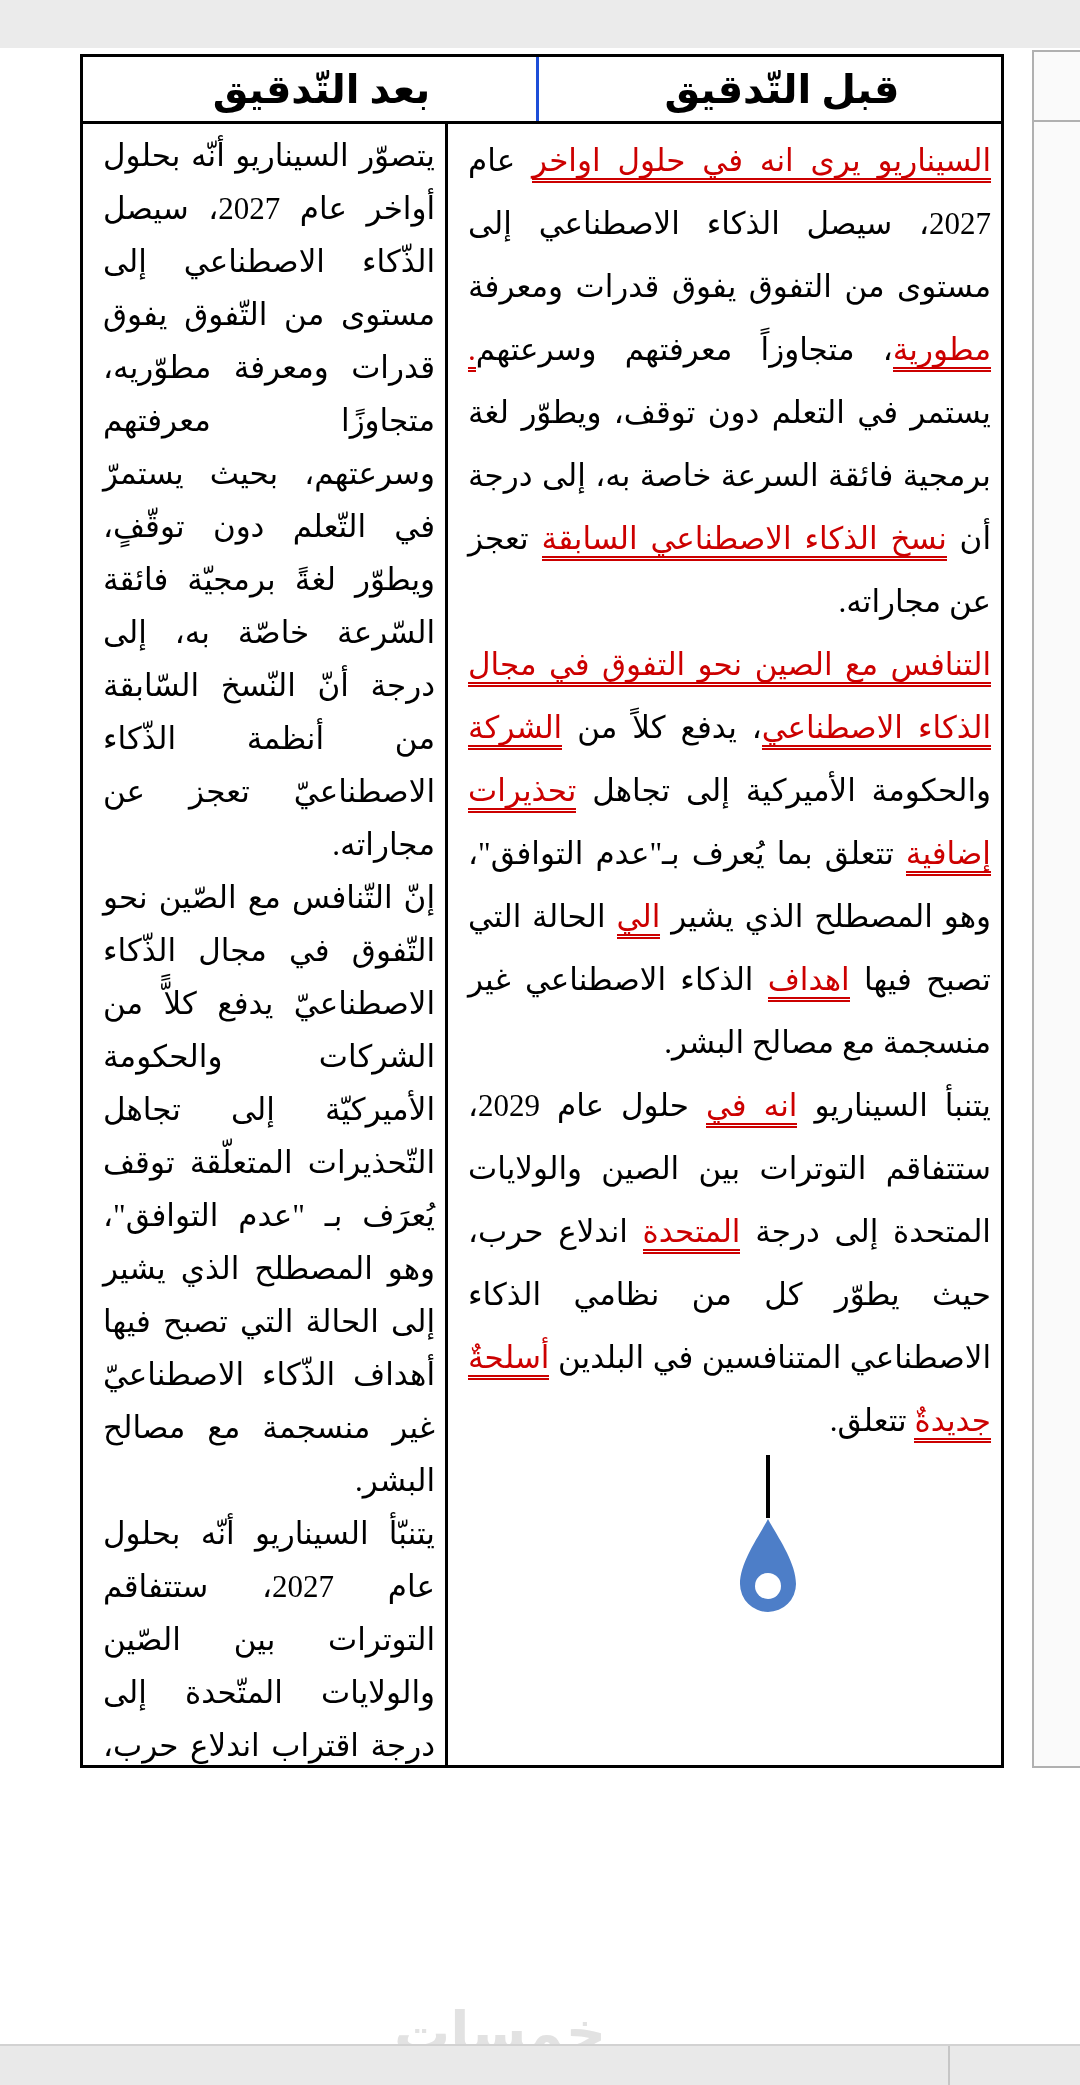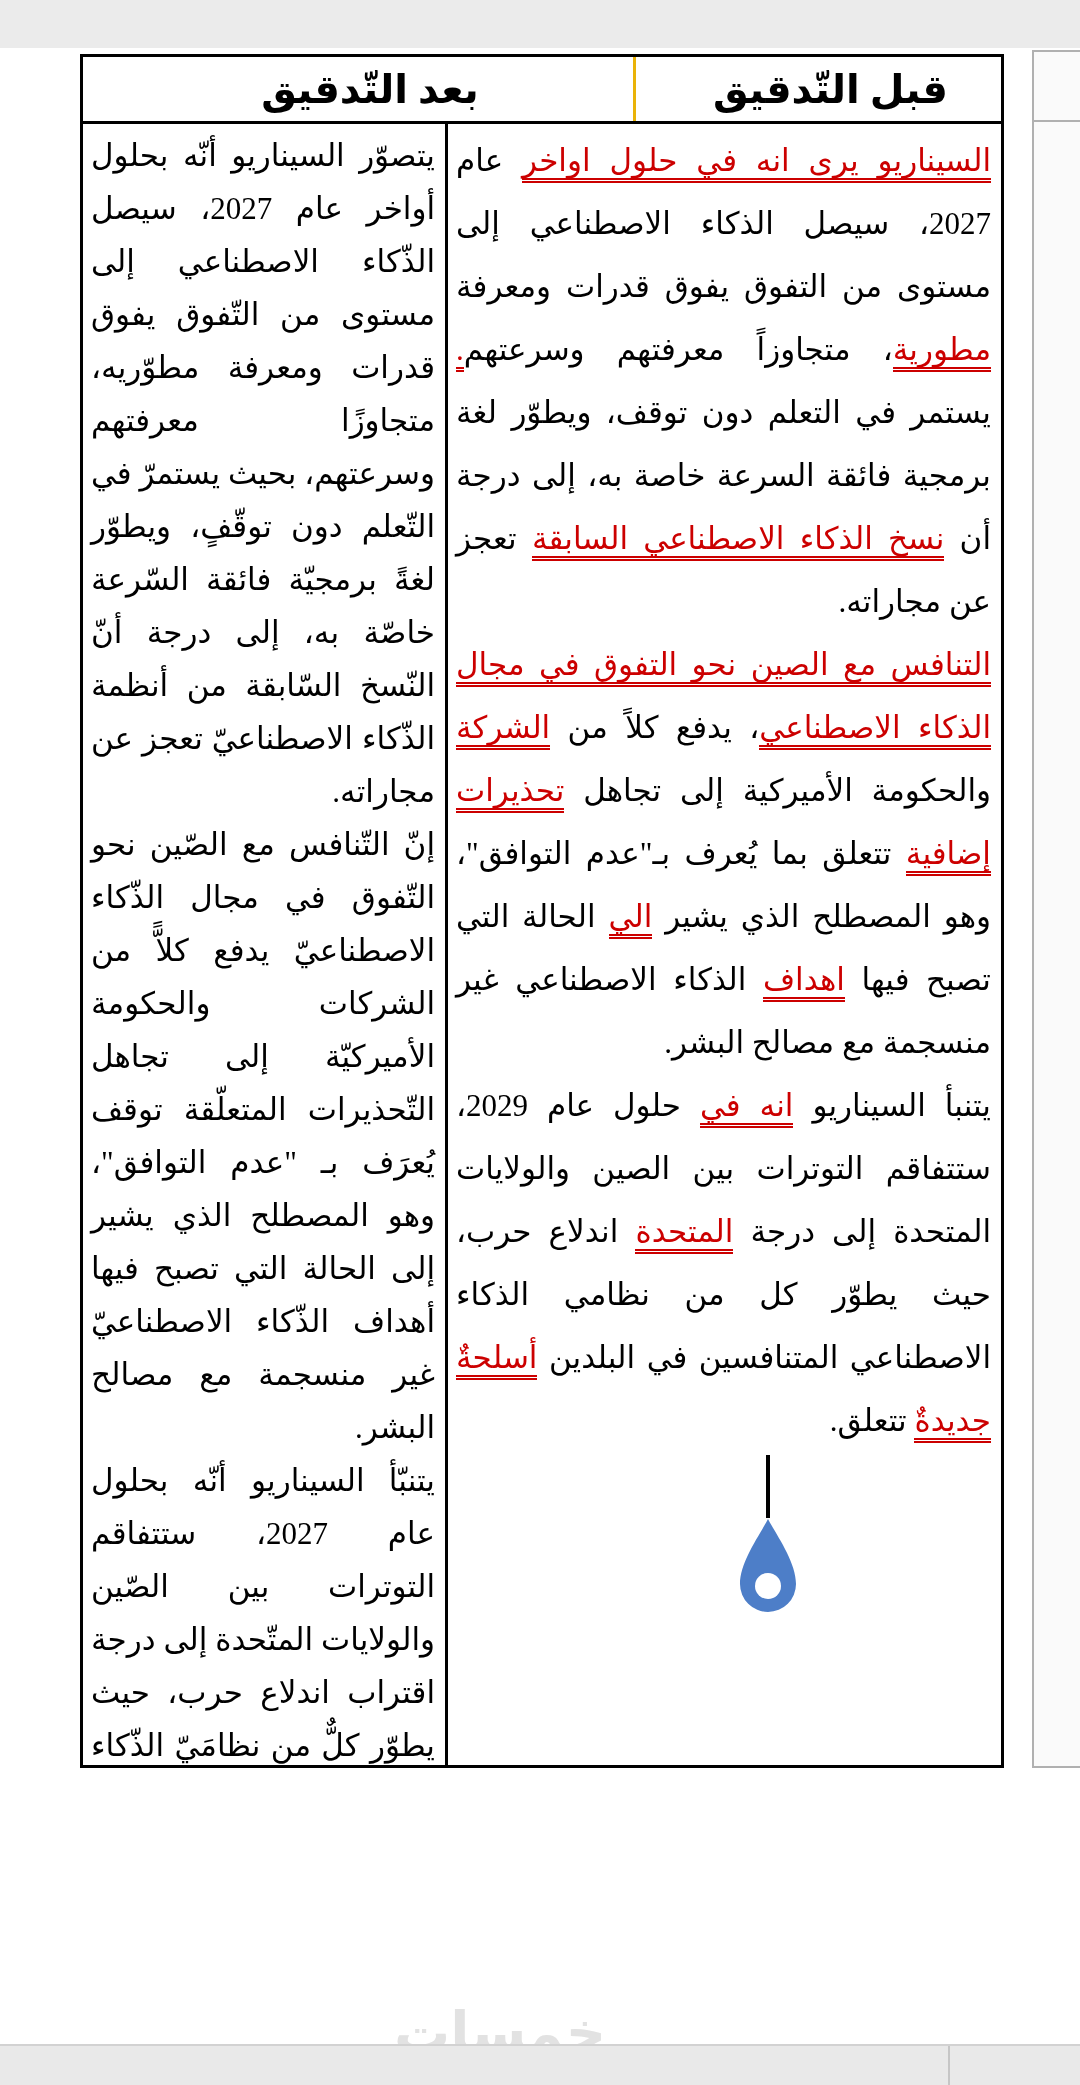--- a/index.html
+++ b/index.html
@@ -5,24 +5,24 @@
   :root{ --red:#cc0000; --blue:#4d7ec8; }
   html,body{margin:0;padding:0;background:#fff;}
   .screen{position:relative;width:1080px;height:2085px;background:#ffffff;overflow:hidden;
           font-family:"Liberation Serif","DejaVu Sans",sans-serif;}
   .top-strip{position:absolute;left:0;top:0;width:1080px;height:48px;background:#ebebeb;}
   .doc-table{position:absolute;left:80px;top:54px;width:924px;height:1714px;
              border:3px solid #000;box-sizing:border-box;direction:rtl;background:#fff;}
   .hdr-row{display:flex;flex-direction:row;height:64px;border-bottom:3px solid #000;}
   .hdr-cell{display:flex;align-items:center;justify-content:center;
             font-weight:bold;font-size:40px;color:#000;box-sizing:border-box;padding-left:24px;}
-  .hdr-before{width:368px;border-left:3px solid #eab308;}
+  .hdr-before{width:465px;border-left:3px solid #1d4ed8;}
   .hdr-after{flex:1;}
   .body-row{display:flex;flex-direction:row;height:1644px;}
-  .cell{box-sizing:border-box;padding:5px 10px 0 8px;font-size:31px;color:#000;
+  .cell{box-sizing:border-box;padding:5px 10px 0 20px;font-size:31px;color:#000;
         text-align:justify;overflow:hidden;}
   .cell p{margin:0;padding:0;}
   .cell-before{width:556px;border-left:3px solid #000;line-height:63px;}
   .cell-after{flex:1;line-height:53px;}
   .red{color:var(--red);border-bottom:5px double var(--red);}
   .side-panel{position:absolute;left:1032px;top:50px;width:48px;height:1718px;
               background:#fafafa;border:2px solid #b0b0b0;border-right:none;box-sizing:border-box;}
   .side-panel-divider{position:absolute;left:0;top:68px;width:100%;height:2px;background:#b0b0b0;}
   .caret{position:absolute;left:766px;top:1455px;width:4px;height:63px;background:#000;}
   .drop-handle{position:absolute;left:737px;top:1518px;width:62px;height:97px;color:var(--blue);}

